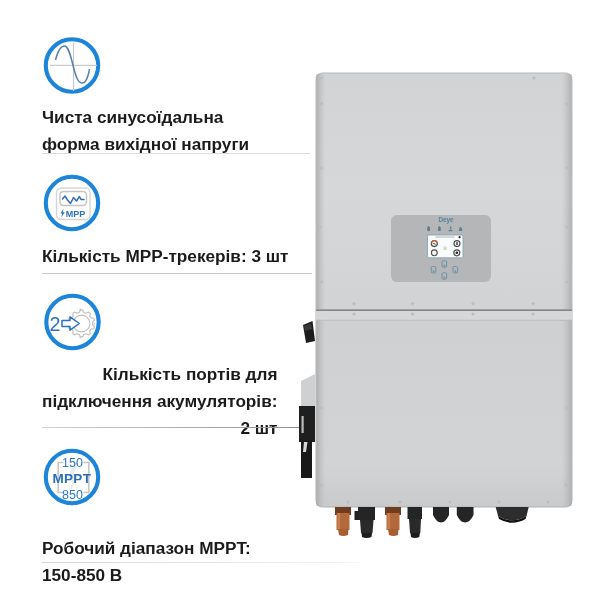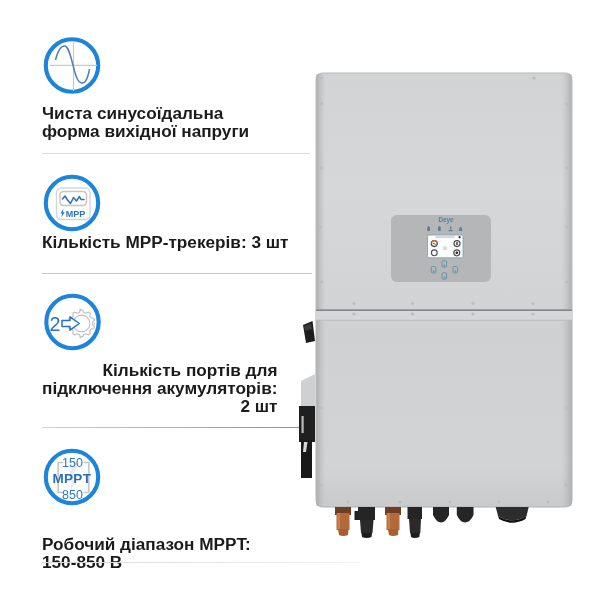--- a/index.html
+++ b/index.html
@@ -1,20 +1,20 @@
 <!DOCTYPE html>
 <html><head>
 <meta charset="utf-8">
 <style>
   html,body{margin:0;padding:0;}
   body{width:600px;height:600px;background:#ffffff;position:relative;overflow:hidden;
        font-family:"Liberation Sans", sans-serif;}
   .abs{position:absolute;}
   .ftext{position:absolute;left:42px;color:#1b1b1b;font-weight:bold;
-         font-size:17.2px;line-height:18px;letter-spacing:0px;}
+         font-size:17.2px;line-height:27px;letter-spacing:0px;}
   .sep{position:absolute;height:1px;}
 </style>
 </head>
 <body>
 
 <svg class="abs" style="left:40px;top:33px" width="66" height="66" viewBox="0 0 66 66">
   <circle cx="32" cy="32.5" r="26.2" fill="#ffffff" stroke="#1c85da" stroke-width="4.1"></circle>
   <line x1="10" y1="32.3" x2="57" y2="32.3" stroke="#c9c9c9" stroke-width="1.2"></line>
   <line x1="33.5" y1="9.5" x2="33.5" y2="58" stroke="#c9c9c9" stroke-width="1.2"></line>
   <path d="M15.5 27 C 18 17, 21 13, 24.5 13 C 28 13, 30 20, 33 32.3 C 36 44.5, 38 50, 42.5 50 C 46 50, 48.5 42, 49.5 36" fill="none" stroke="#5580ab" stroke-width="1.5"></path>
@@ -26,21 +26,21 @@
 
 <svg class="abs" style="left:40px;top:171px" width="66" height="66" viewBox="0 0 66 66">
   <circle cx="32" cy="32" r="26.2" fill="#ffffff" stroke="#1c85da" stroke-width="4.1"></circle>
   <rect x="16.5" y="17" width="33.5" height="31.5" rx="4.5" fill="#ffffff" stroke="#d6d6d6" stroke-width="1.4"></rect>
   <rect x="20" y="20.5" width="26.5" height="14" rx="3.5" fill="#ffffff" stroke="#c4c4c4" stroke-width="1.4"></rect>
   <path d="M22.5 28 L25 25 L27.5 29 L30.5 32.5 L33.5 26.5 L36.5 30 L39.5 25.5 L41 28.5 L44 28.5" fill="none" stroke="#2f6fb5" stroke-width="1.5" stroke-linejoin="round" stroke-linecap="round"></path>
   <path d="M23.5 37.5 L20.5 42.5 L22.3 42.5 L21.3 46.5 L24.7 41.3 L22.8 41.3 Z" fill="#2a72b8"></path>
   <text x="25.7" y="45.8" font-family="Liberation Sans, sans-serif" font-size="9" font-weight="bold" fill="#2a72b8">MPP</text>
 </svg>
 
-<div class="ftext" style="top:233px;">Кількість MPP-трекерів: 3 шт</div>
+<div class="ftext" style="top:243px;">Кількість MPP-трекерів: 3 шт</div>
 
 <div class="sep" style="left:42px;top:273px;width:270px;background:#c8c8c8;"></div>
 
 <svg class="abs" style="left:40px;top:290px" width="66" height="66" viewBox="0 0 66 66">
   <circle cx="32.5" cy="32" r="26.2" fill="#ffffff" stroke="#1c85da" stroke-width="4.1"></circle>
   <g>
     <path d="M39.3 22.5 L40.4 20.1 L42.6 20.1 L43.7 22.5 L46.1 23.3 L48.5 22.1 L50.2 23.3 L49.8 25.9 L51.2 28.0 L53.9 28.3 L54.5 30.4 L52.6 32.2 L52.6 34.8 L54.5 36.6 L53.9 38.7 L51.2 39.0 L49.8 41.1 L50.2 43.7 L48.5 44.9 L46.1 43.7 L43.7 44.5 L42.6 46.9 L40.4 46.9 L39.3 44.5 L36.9 43.7 L34.5 44.9 L32.8 43.7 L33.2 41.1 L31.8 39.0 L29.1 38.7 L28.5 36.6 L30.4 34.8 L30.4 32.2 L28.5 30.4 L29.1 28.3 L31.8 28.0 L33.2 25.9 L32.8 23.3 L34.5 22.1 L36.9 23.3 Z" fill="none" stroke="#bdbdbd" stroke-width="1.1" stroke-linejoin="round"></path>
     <circle cx="41.5" cy="33.5" r="8.4" fill="none" stroke="#bdbdbd" stroke-width="1.1"></circle>
     <circle cx="40.3" cy="19.3" r="0.9" fill="#c4c4c4"></circle>
     <circle cx="54.3" cy="33.8" r="0.9" fill="#c4c4c4"></circle>

